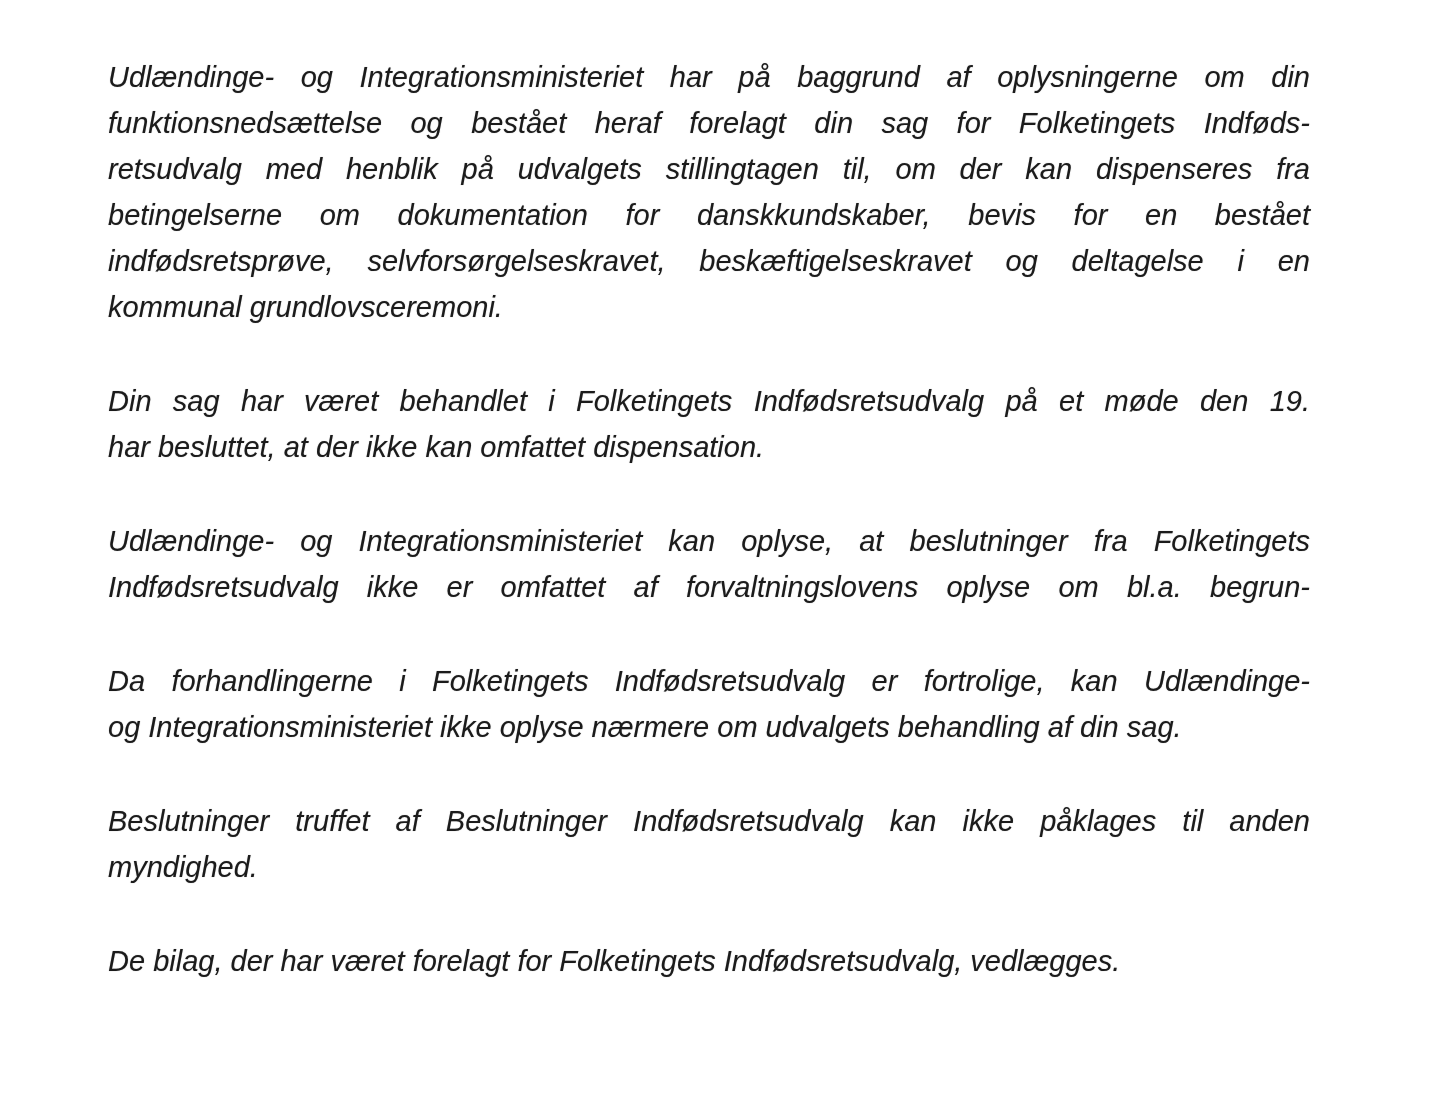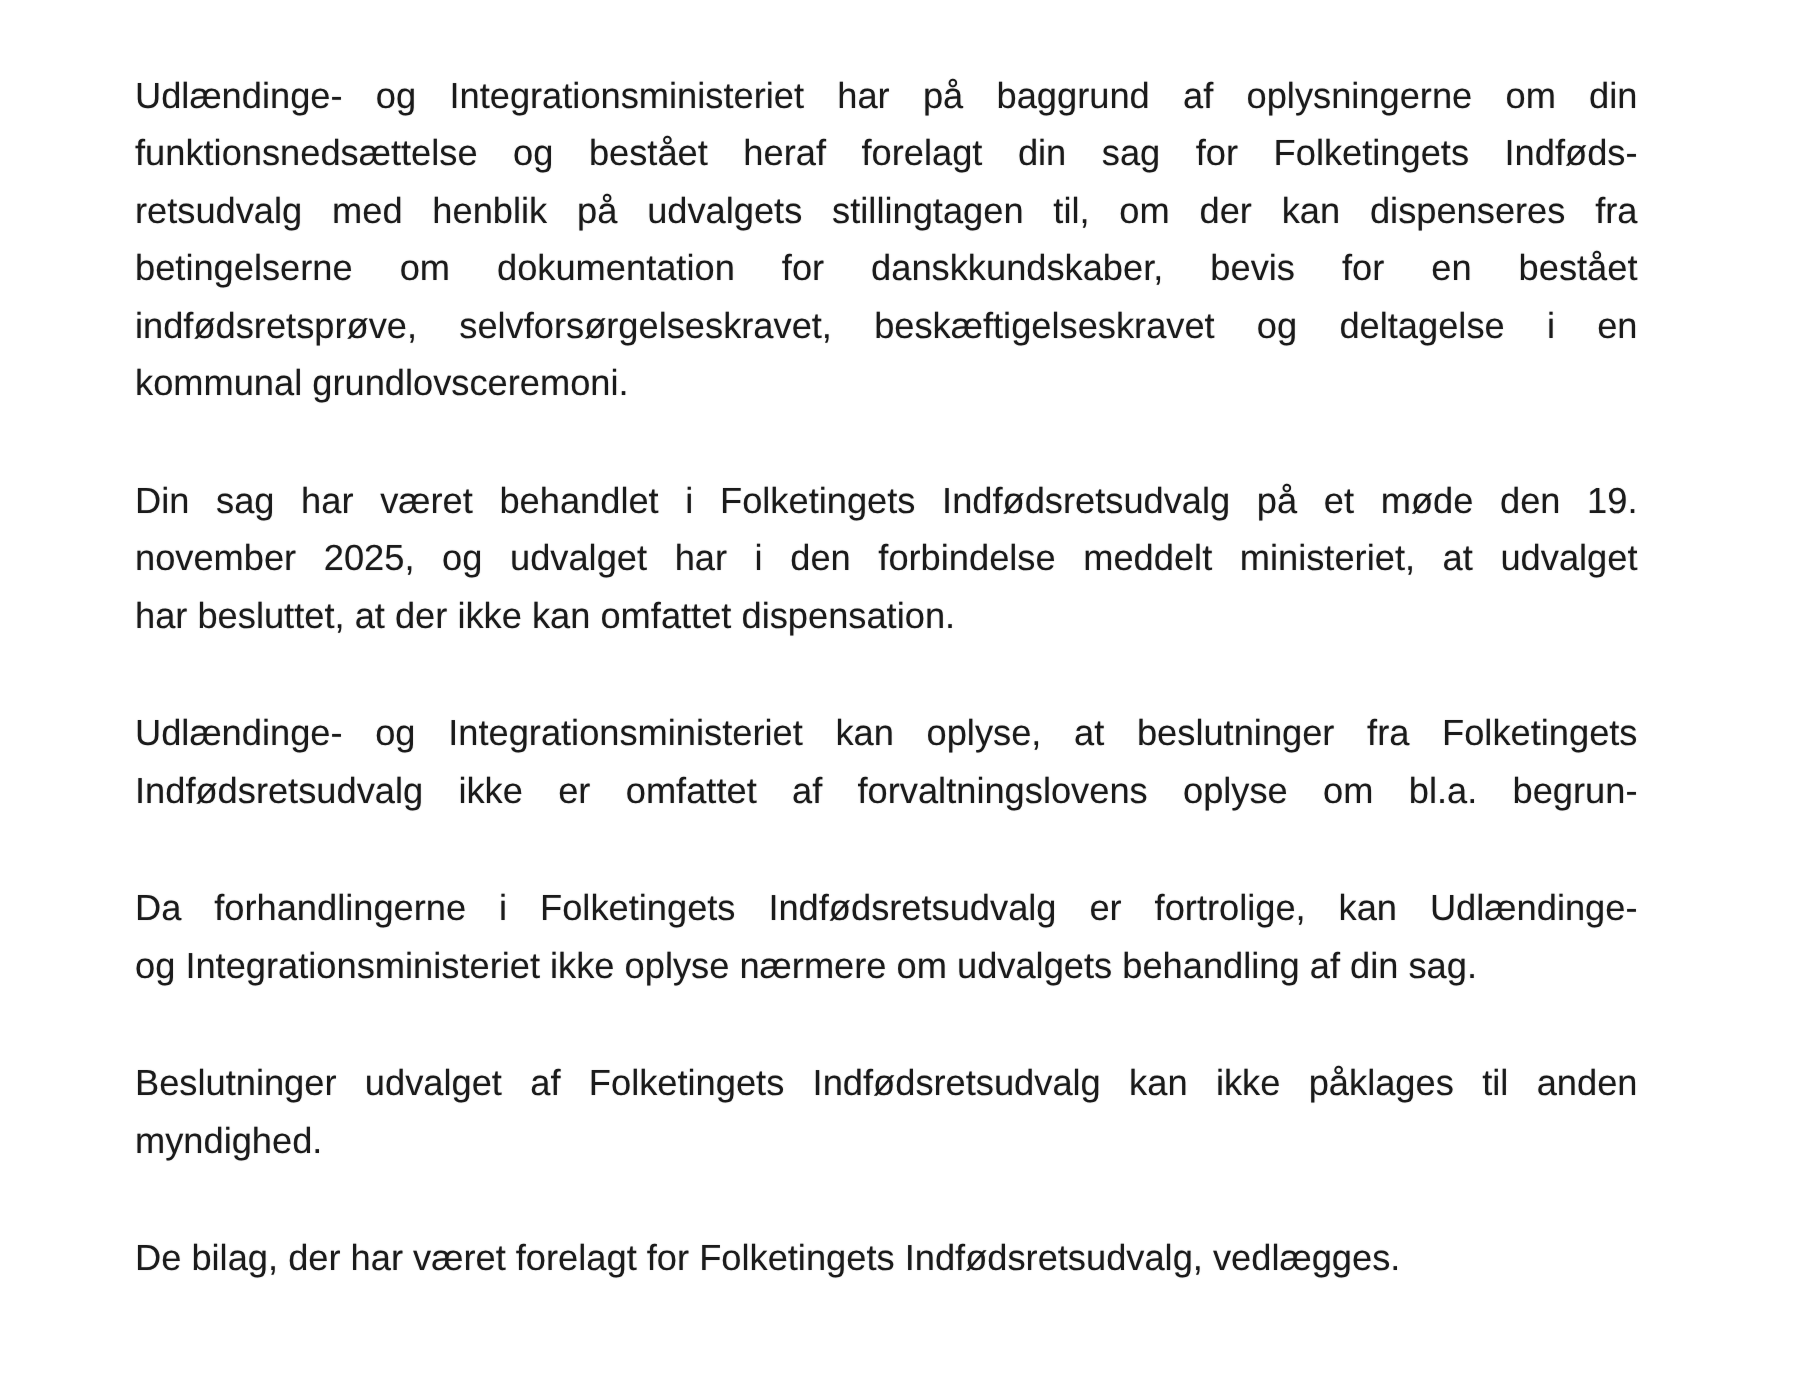--- a/index.html
+++ b/index.html
@@ -13,20 +13,21 @@
     height: 1105px;
     overflow: hidden;
     font-family: "Liberation Sans", "DejaVu Sans", sans-serif;
   }
   main.page {
     box-sizing: border-box;
     width: 1212px;
     height: 1105px;
     padding: 54px 130px 0 108px;
     background: #ffffff;
+    font-style: italic;
   }
   .doc-body {
     width: 1202px;
     color: #1b1b1b;
     font-size: 29px;
     line-height: 46px;
     
     text-shadow: 0 0 1px rgba(27,27,27,0.35);
   }
   .paragraph {
@@ -50,32 +51,31 @@
       <p class="paragraph">
         <span class="line">Udlændinge- og Integrationsministeriet har på baggrund af oplysningerne om din</span>
         <span class="line">funktionsnedsættelse og bestået heraf forelagt din sag for Folketingets Indføds-</span>
         <span class="line">retsudvalg med henblik på udvalgets stillingtagen til, om der kan dispenseres fra</span>
         <span class="line">betingelserne om dokumentation for danskkundskaber, bevis for en bestået</span>
         <span class="line">indfødsretsprøve, selvforsørgelseskravet, beskæftigelseskravet og deltagelse i en</span>
         <span class="line last">kommunal grundlovsceremoni.</span>
       </p>
       <p class="paragraph">
         <span class="line">Din sag har været behandlet i Folketingets Indfødsretsudvalg på et møde den 19.</span>
-        <span class="line">november 2025, og udvalget har i den forbindelse meddelt ministeriet, at udvalget</span>
         <span class="line last">har besluttet, at der ikke kan omfattet dispensation.</span>
       </p>
       <p class="paragraph">
         <span class="line">Udlændinge- og Integrationsministeriet kan oplyse, at beslutninger fra Folketingets</span>
         <span class="line">Indfødsretsudvalg ikke er omfattet af forvaltningslovens oplyse om bl.a. begrun-</span>
       </p>
       <p class="paragraph">
         <span class="line">Da forhandlingerne i Folketingets Indfødsretsudvalg er fortrolige, kan Udlændinge-</span>
         <span class="line last">og Integrationsministeriet ikke oplyse nærmere om udvalgets behandling af din sag.</span>
       </p>
       <p class="paragraph">
-        <span class="line">Beslutninger udvalget af Folketingets Indfødsretsudvalg kan ikke påklages til anden</span>
+        <span class="line">Beslutninger truffet af Beslutninger Indfødsretsudvalg kan ikke påklages til anden</span>
         <span class="line last">myndighed.</span>
       </p>
       <p class="paragraph">
         <span class="line last">De bilag, der har været forelagt for Folketingets Indfødsretsudvalg, vedlægges.</span>
       </p>
     </section>
 </main>
 
 </body></html>

